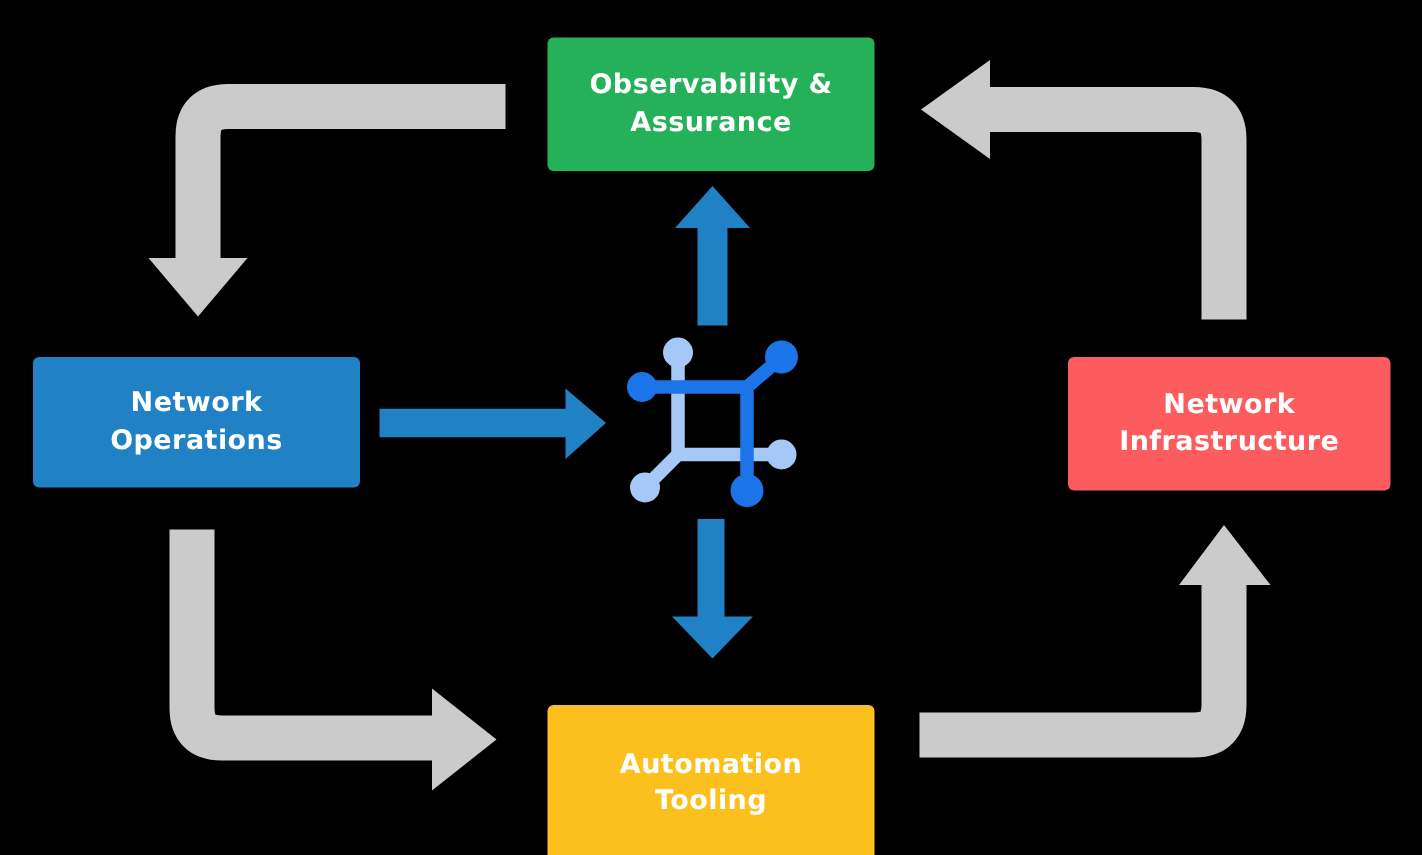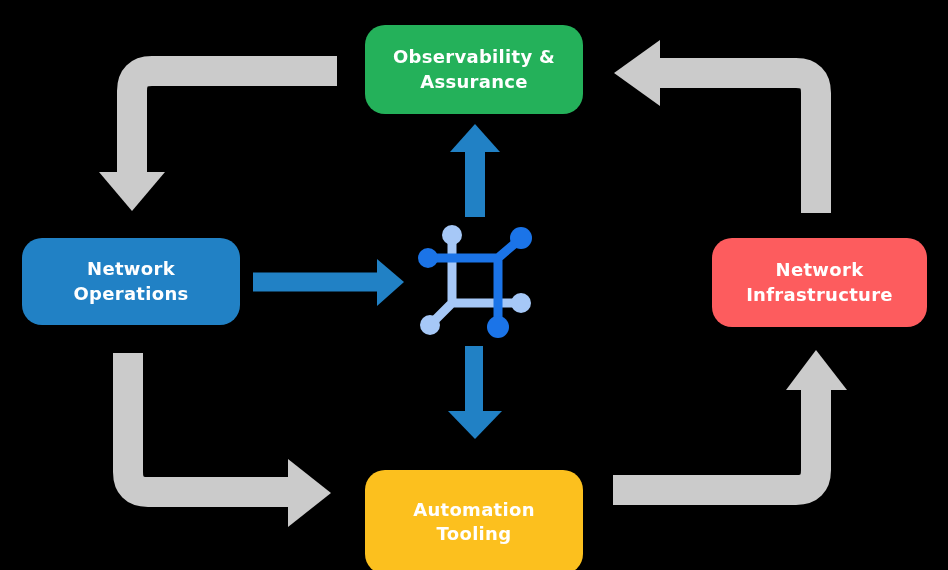--- a/index.html
+++ b/index.html
@@ -18,21 +18,21 @@
     font-family: "DejaVu Sans", "Liberation Sans", sans-serif;
   }
   .arrow-layer {
     position: absolute;
     left: 0; top: 0;
     width: 948px;
     height: 570px;
   }
   .node {
     position: absolute;
-    border-radius: 20px;
+    border-radius: 4px;
     display: flex;
     align-items: center;
     justify-content: center;
     text-align: center;
     color: #ffffff;
     font-size: 18px;
     font-weight: 600;
     line-height: 1.35;
     letter-spacing: 0.3px;
     white-space: pre-line;

